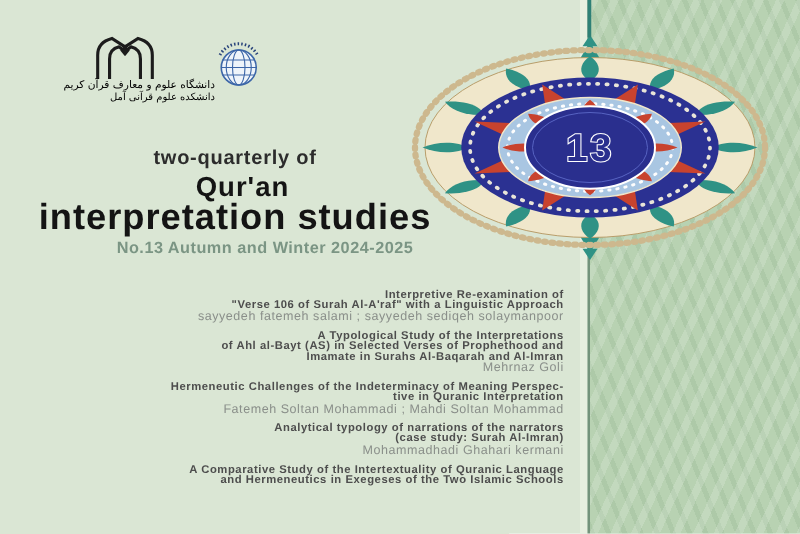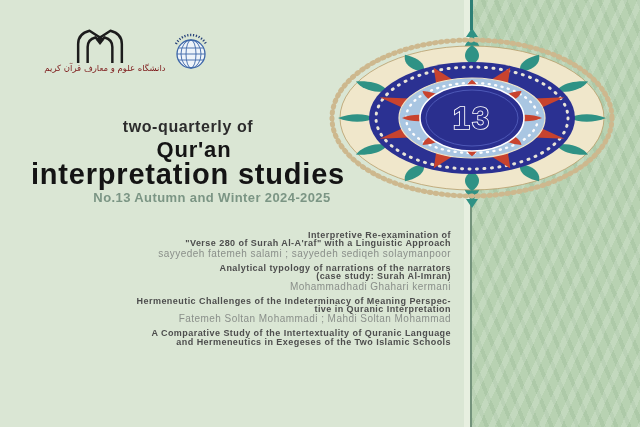--- a/index.html
+++ b/index.html
@@ -14,22 +14,22 @@
       repeating-linear-gradient(115deg, rgba(255,255,255,0.16) 0 6px, rgba(255,255,255,0) 6px 15px),
       repeating-linear-gradient(68deg, rgba(96,138,96,0.12) 0 4px, rgba(0,0,0,0) 4px 12px),
       #b8d2b2;
   }
   .spine-highlight { position:absolute; top:0; left:464px; width:6px; height:427px; background:#e7efe0; }
   .spine-line { position:absolute; top:0; left:470px; width:2px; height:427px; background:#74937c; }
   .hang-line { position:absolute; top:0; left:470px; width:3px; height:30px; background:#2e8076; z-index:4; }
 
   
   .emblem { position:absolute; left:68px; top:27px; width:64px; height:38px; z-index:2; }
-  .emblem-text { position:absolute; left:38px; top:63px; width:134px; text-align:center;
-    font-family:"DejaVu Sans", sans-serif; color:#7f1d1d; z-index:2; }
+  .emblem-text { position:absolute; left:38px; top:63px; width:134px; text-align:right;
+    font-family:"DejaVu Sans", sans-serif; color:#000000; z-index:2; }
   .emblem-text .fa1 { font-size:8.5px; line-height:10px; }
   .emblem-text .fa2 { font-size:8px;  line-height:10px; }
   .globe { position:absolute; left:170px; top:33px; width:42px; height:38px; z-index:2; }
 
   
   .title-block { position:absolute; left:0; top:117px; width:376px; text-align:center; z-index:2; }
   .series { font-size:16px; font-weight:700; letter-spacing:0.6px; color:#2c2c2c; line-height:19px; }
   .t1 { font-size:22px; font-weight:800; letter-spacing:0.8px; color:#141414; line-height:24px; margin-top:2px;padding-left:12px; }
   .t2 { font-size:29px; font-weight:800; letter-spacing:0.8px; color:#141414; line-height:24px; }
   .issue { font-size:13px; font-weight:700; letter-spacing:0.4px; color:#7b9584; line-height:16px; margin-top:4px;margin-left:48px; }
@@ -57,20 +57,21 @@
 
   <svg class="emblem" viewBox="0 0 64 40">
     <g stroke="#1c1c1c" fill="none" stroke-width="2.6" stroke-linejoin="miter">
       <path d="M9,38 L9,18 Q9,7 21,4 L32,11 L43,4 Q55,7 55,18 L55,38"></path>
       <path d="M19,38 L19,21 Q19,13 27,11 L32,15 L37,11 Q45,13 45,21 L45,38"></path>
     </g>
     <path d="M28,14 L32,9 L36,14 L32,19 Z" fill="#1c1c1c"></path>
   </svg>
   <div class="emblem-text">
     <div class="fa1">دانشگاه علوم و معارف قرآن کریم</div>
+    <div class="fa2">دانشکده علوم قرآنی آمل</div>
   </div>
 
   <svg class="globe" viewBox="0 0 42 38">
     <path d="M6,11 A17,17 0 0 1 36,11" fill="none" stroke="#27427a" stroke-width="2.4" stroke-dasharray="1.2 1.7"></path>
     <circle cx="21" cy="21" r="14" fill="#eef4fa" stroke="#3c66a8" stroke-width="1.3"></circle>
     <ellipse cx="21" cy="21" rx="5" ry="14" fill="none" stroke="#3c66a8" stroke-width="0.9"></ellipse>
     <ellipse cx="21" cy="21" rx="10" ry="14" fill="none" stroke="#3c66a8" stroke-width="0.9"></ellipse>
     <line x1="8" y1="15" x2="34" y2="15" stroke="#3c66a8" stroke-width="0.9"></line>
     <line x1="7" y1="21" x2="35" y2="21" stroke="#3c66a8" stroke-width="0.9"></line>
     <line x1="8" y1="27" x2="34" y2="27" stroke="#3c66a8" stroke-width="0.9"></line>
@@ -138,32 +139,38 @@
       </g>
       <ellipse rx="52" ry="33" fill="#2a2f8e" stroke="#ffffff" stroke-width="1.6"></ellipse>
       <ellipse rx="46" ry="28" fill="none" stroke="#5763c2" stroke-width="0.8"></ellipse>
       <text x="0" y="11" text-anchor="middle" font-family="Liberation Sans, sans-serif" font-size="31" font-weight="bold" fill="#2a2f8e" stroke="#ffffff" stroke-width="1.7" paint-order="stroke" letter-spacing="2">13</text>
     </g>
   </svg>
 
   <div class="toc">
     <div class="article">
       <div class="a-title">Interpretive Re-examination of
-"Verse 280 of Surah Al-A'raf" with a Linguistic Approach</div>
+"Verse 106 of Surah Al-A'raf" with a Linguistic Approach</div>
       <div class="a-authors">sayyedeh fatemeh salami ; sayyedeh sediqeh solaymanpoor</div>
+    </div>
+    <div class="article">
+      <div class="a-title">A Typological Study of the Interpretations
+of Ahl al-Bayt (AS) in Selected Verses of Prophethood and
+Imamate in Surahs Al-Baqarah and Al-Imran</div>
+      <div class="a-authors">Mehrnaz Goli</div>
+    </div>
+    <div class="article">
+      <div class="a-title">Hermeneutic Challenges of the Indeterminacy of Meaning Perspec-
+tive in Quranic Interpretation</div>
+      <div class="a-authors">Fatemeh Soltan Mohammadi ; Mahdi Soltan Mohammad</div>
     </div>
     <div class="article">
       <div class="a-title">Analytical typology of narrations of the narrators
 (case study: Surah Al-Imran)</div>
       <div class="a-authors">Mohammadhadi Ghahari kermani</div>
-    </div>
-    <div class="article">
-      <div class="a-title">Hermeneutic Challenges of the Indeterminacy of Meaning Perspec-
-tive in Quranic Interpretation</div>
-      <div class="a-authors">Fatemeh Soltan Mohammadi ; Mahdi Soltan Mohammad</div>
     </div>
     <div class="article">
       <div class="a-title">A Comparative Study of the Intertextuality of Quranic Language
 and Hermeneutics in Exegeses of the Two Islamic Schools</div>
 
     </div>
   </div>
 
 </div>
 

